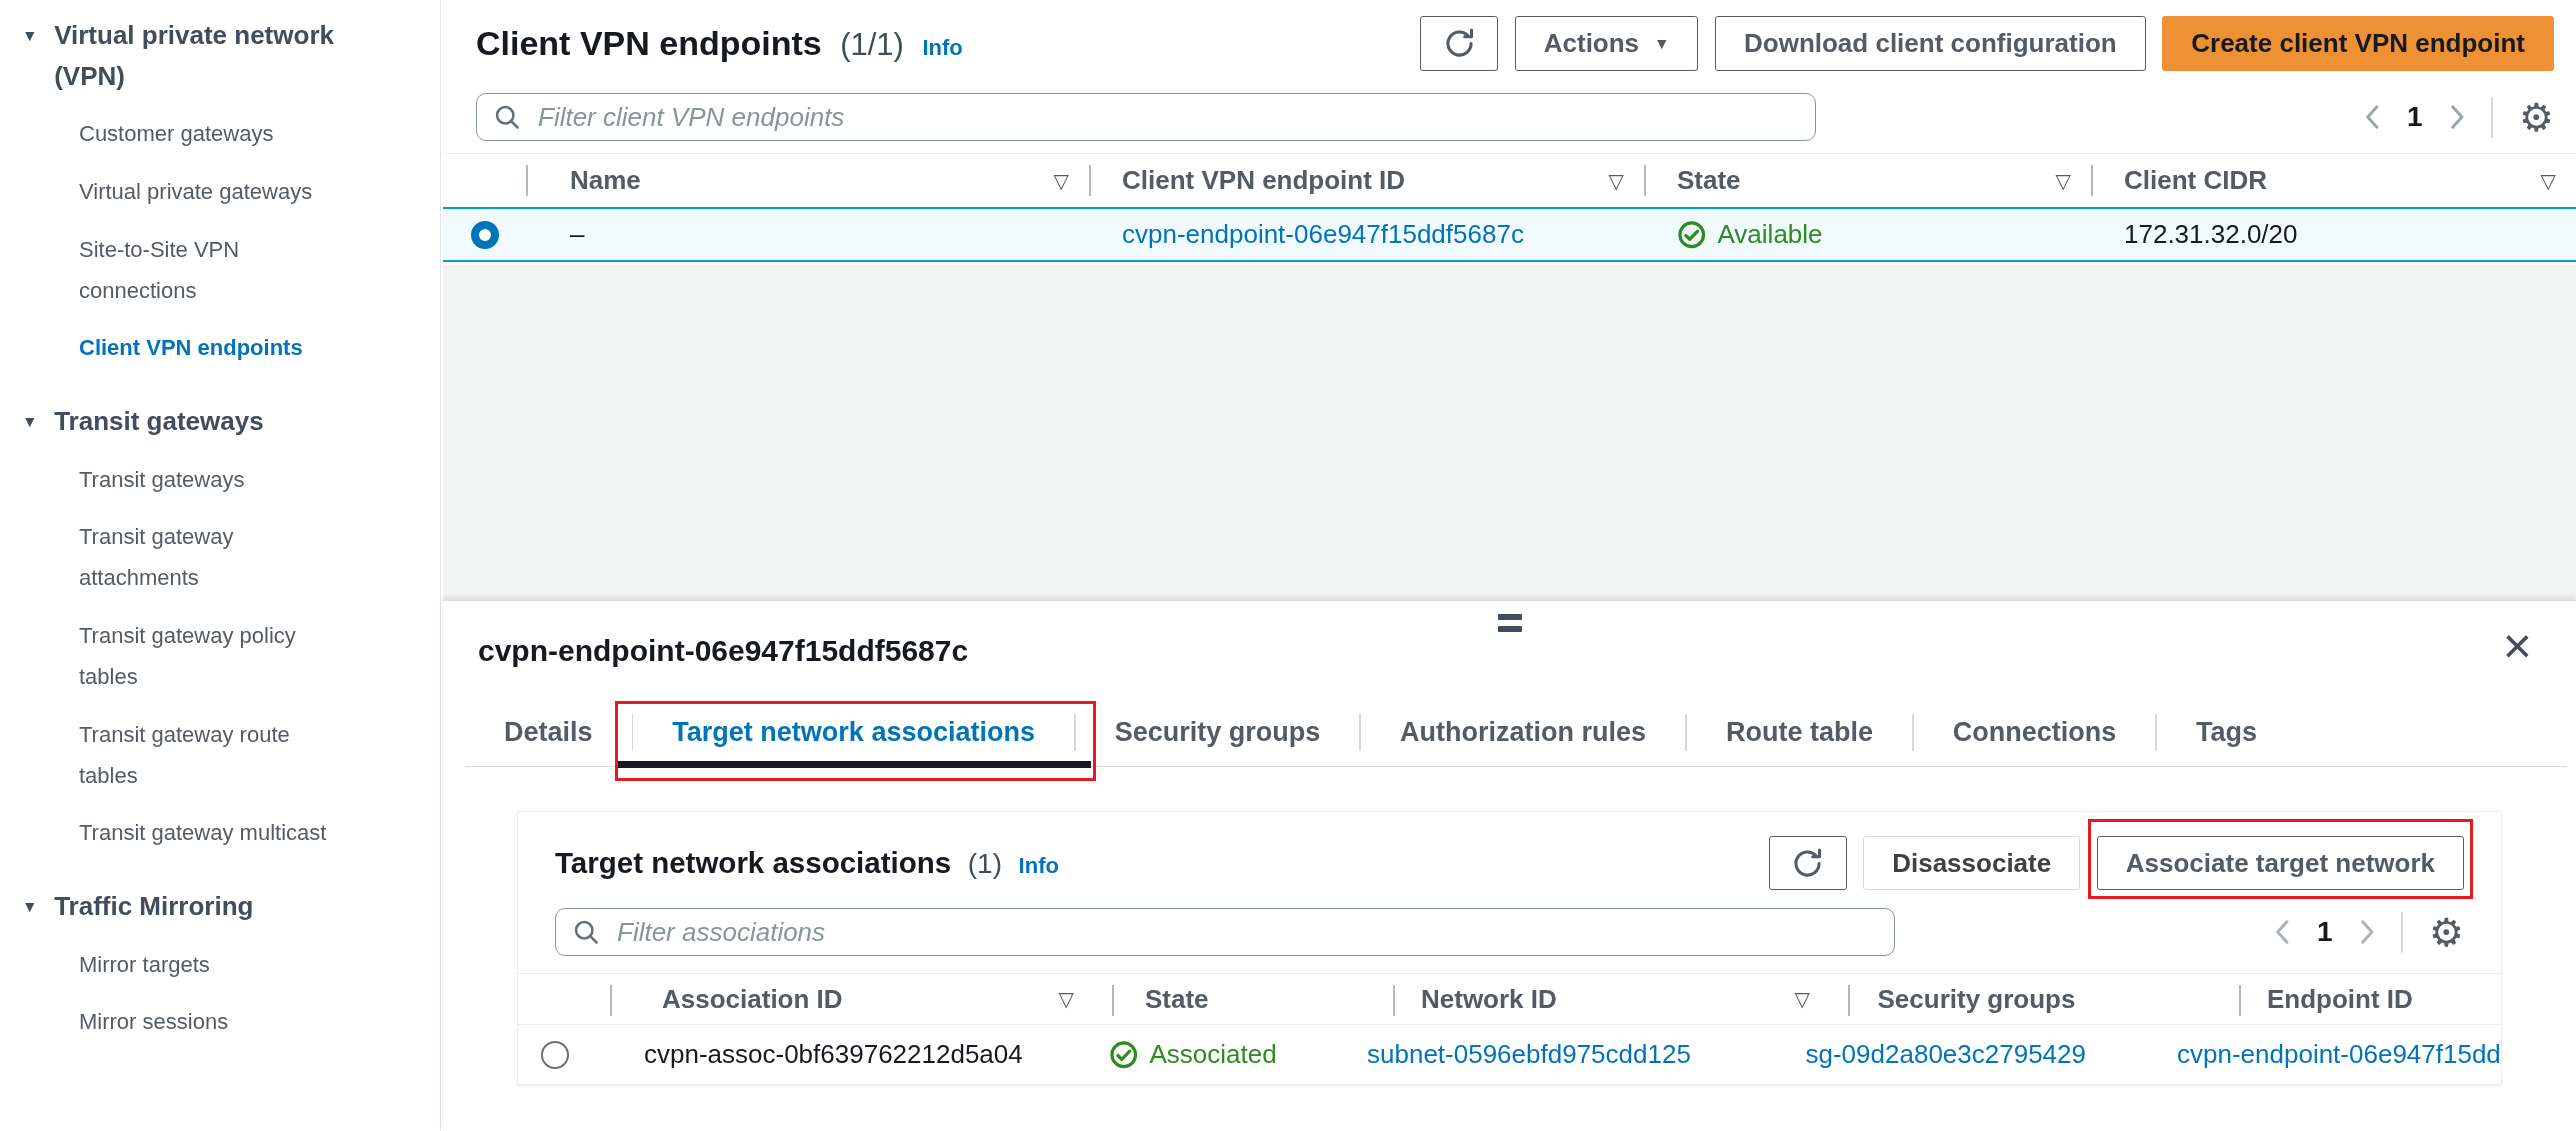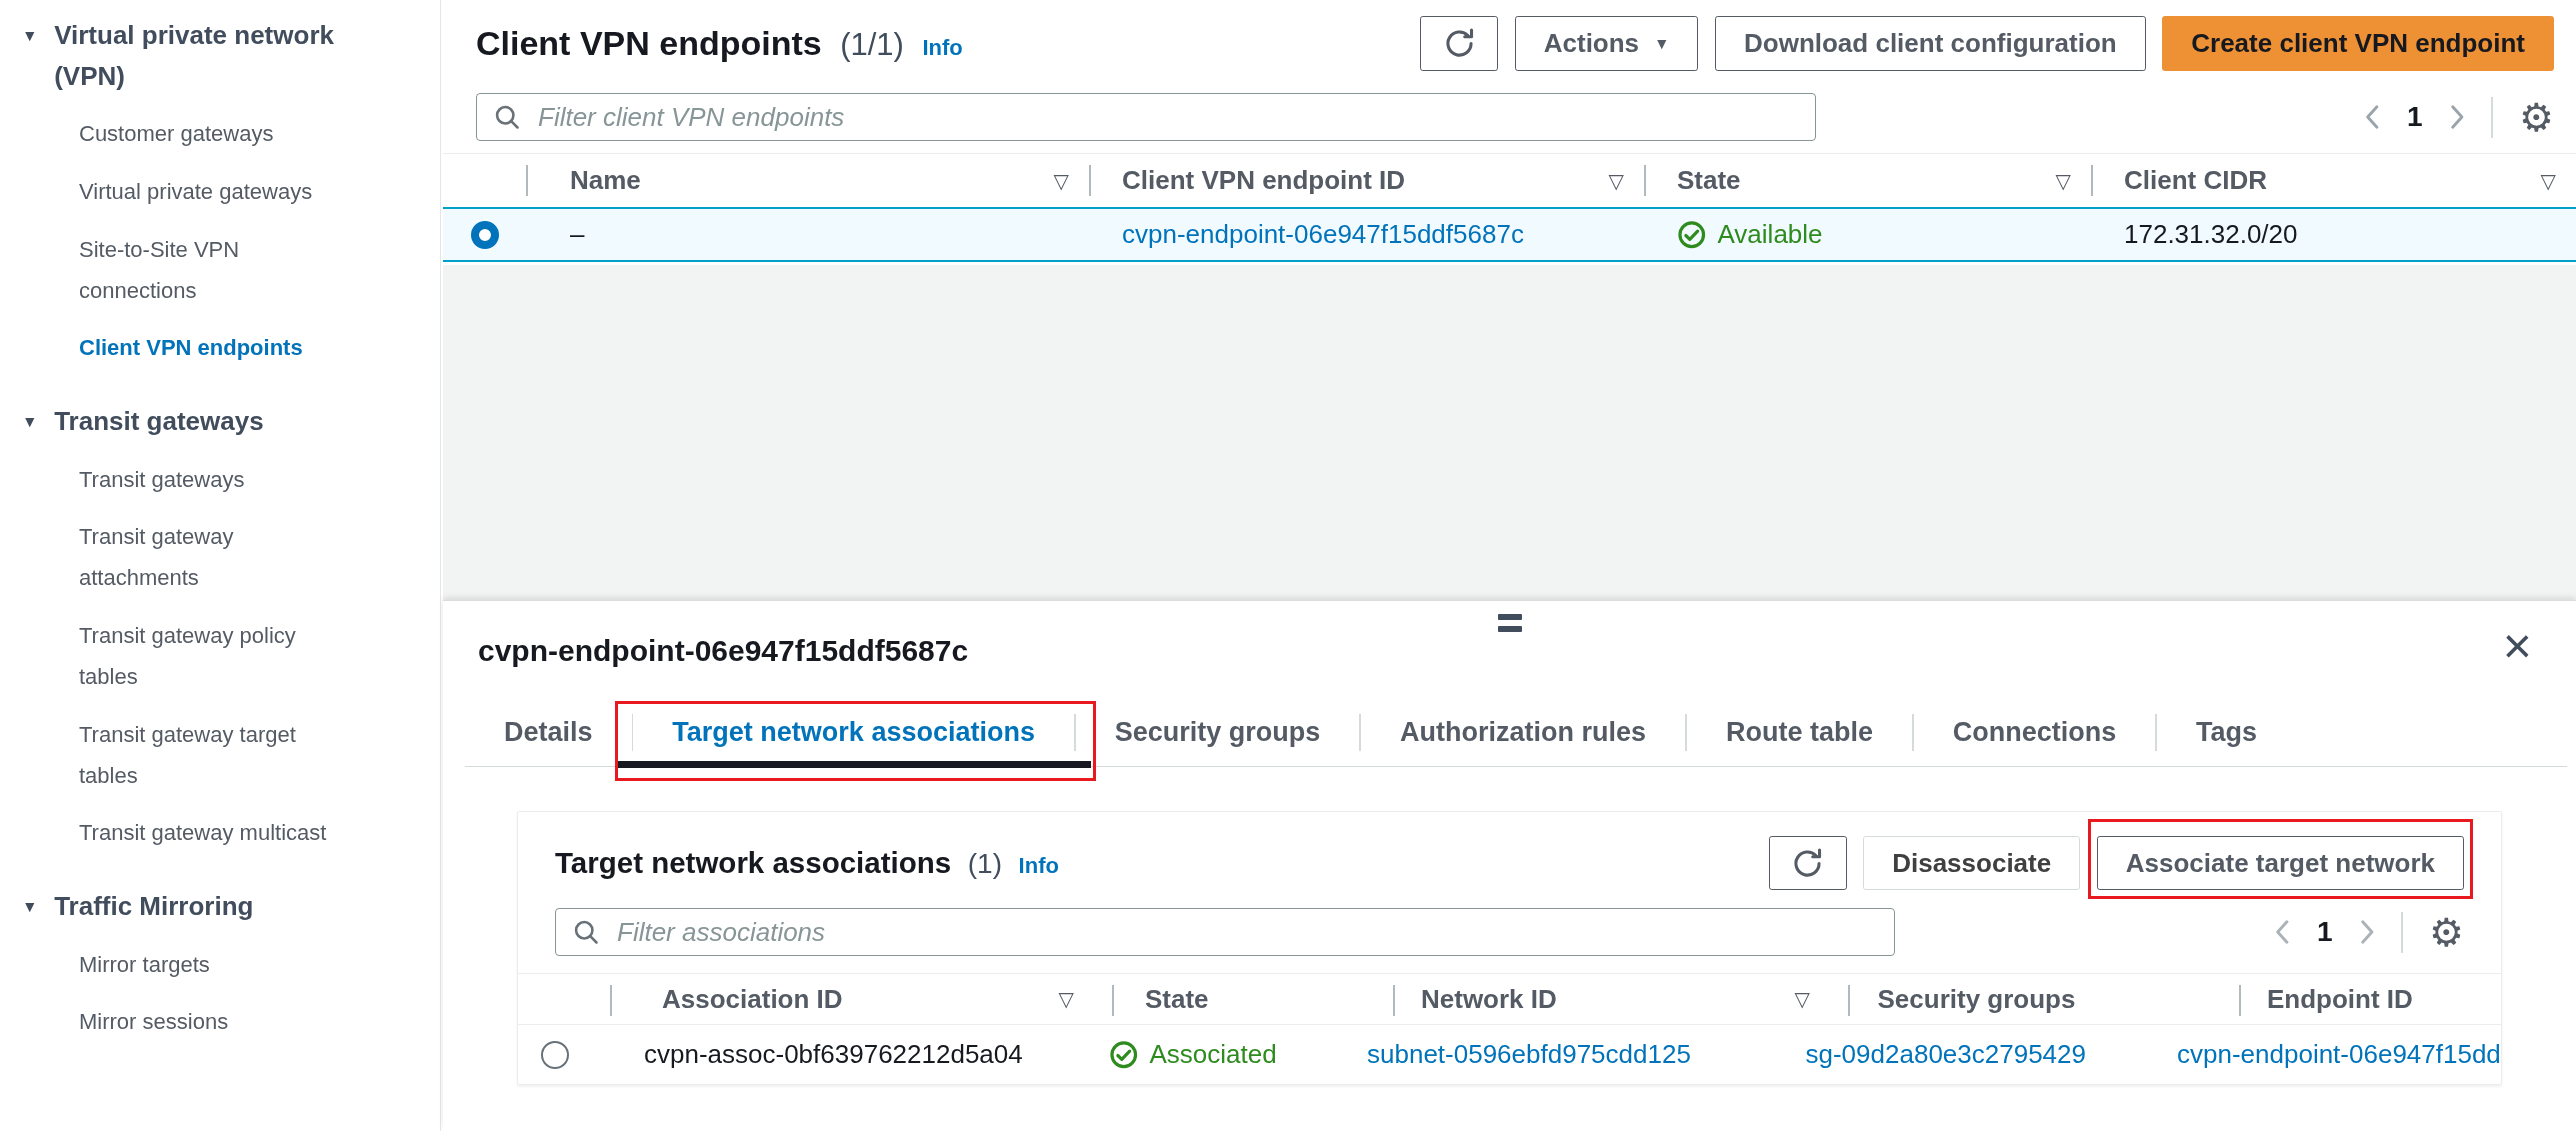--- a/index.html
+++ b/index.html
@@ -32,21 +32,21 @@
          font-weight:bold; font-size:26px; padding:0 28px; display:flex; align-items:center; gap:14.8px;
          font-family:inherit; cursor:pointer; white-space:nowrap; }
   .btn.icon-only { width:78px; padding:0; justify-content:center; }
   .btn.primary { background:#ee9135; border-color:#ee9135; color:#16191f; }
   .btn.disabled { border-color:#d5dbdb; color:#404040; cursor:default; }
   .caret-down { font-size:15.7px; }
 
   .toolbar { position:absolute; top:90px; left:33px; right:22px; height:54px;
              display:flex; justify-content:space-between; align-items:center; }
   .search-box { position:relative; width:1340px; height:48px; }
-  .search-box input { width:100%; height:100%; border:1.8px solid #879596; border-radius:4px;
+  .search-box input { width:100%; height:100%; border:1.8px solid #879596; border-radius:10px;
                       padding:0 9px 0 61px; font-size:26px; font-family:inherit; color:#16191f; }
   .search-box input::placeholder { color:#879596; font-style:italic; }
   .search-icon { position:absolute; left:16.6px; top:10px; }
   .pager { display:flex; align-items:center; gap:26px; }
   .page-num { font-size:28px; font-weight:bold; color:#16191f; cursor:pointer; }
   .pager-div { width:1.8px; height:41px; background:#d5dbdb; }
   .gear { font-size:39px; color:#545b64; line-height:1; cursor:pointer; }
   .chev { cursor:pointer; display:flex; align-items:center; }
 
   
@@ -134,21 +134,21 @@
 
     <div class="nav-section">
       <div class="nav-section-header">
         <span class="nav-caret">▼</span>
         <span class="nav-section-title">Transit gateways</span>
       </div>
       <div class="nav-items">
         <div class="nav-item">Transit gateways</div>
         <div class="nav-item">Transit gateway attachments</div>
         <div class="nav-item">Transit gateway policy tables</div>
-        <div class="nav-item">Transit gateway target tables</div>
+        <div class="nav-item">Transit gateway route tables</div>
         <div class="nav-item">Transit gateway multicast</div>
       </div>
     </div>
 
     <div class="nav-section">
       <div class="nav-section-header">
         <span class="nav-caret">▼</span>
         <span class="nav-section-title">Traffic Mirroring</span>
       </div>
       <div class="nav-items">

